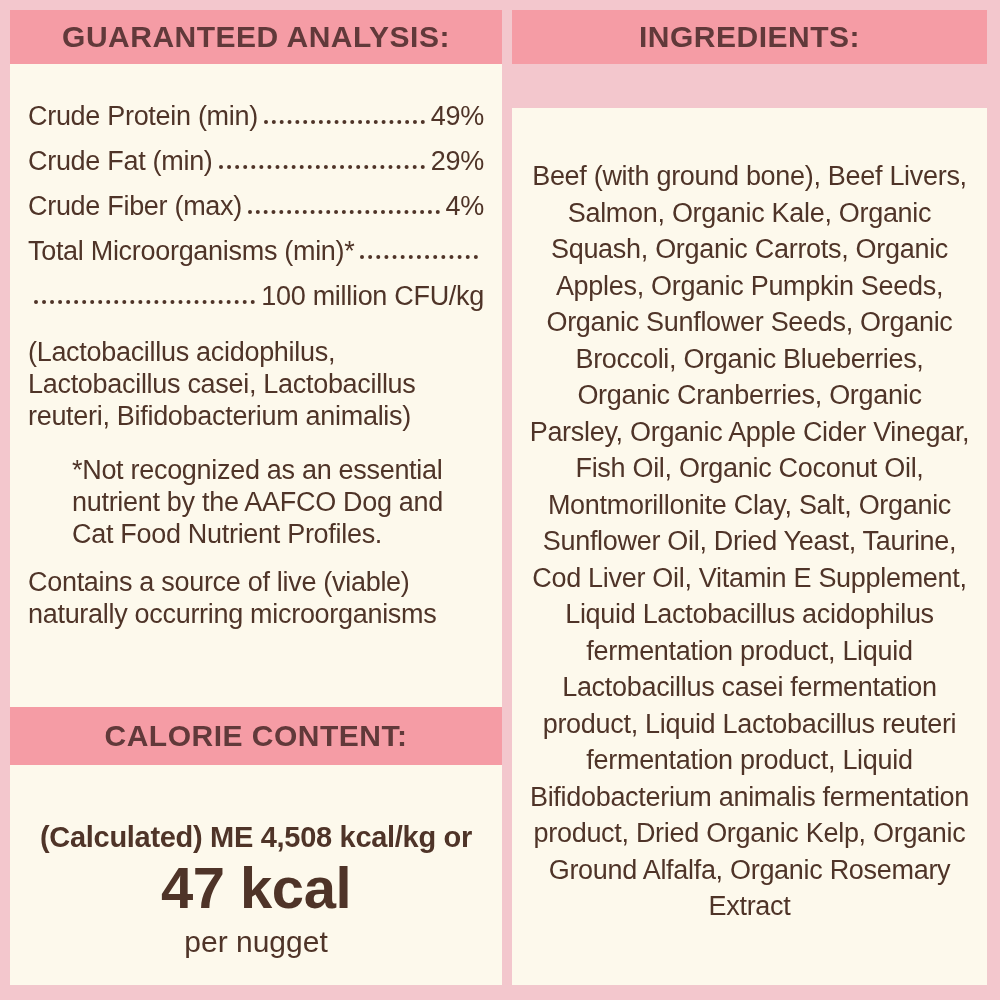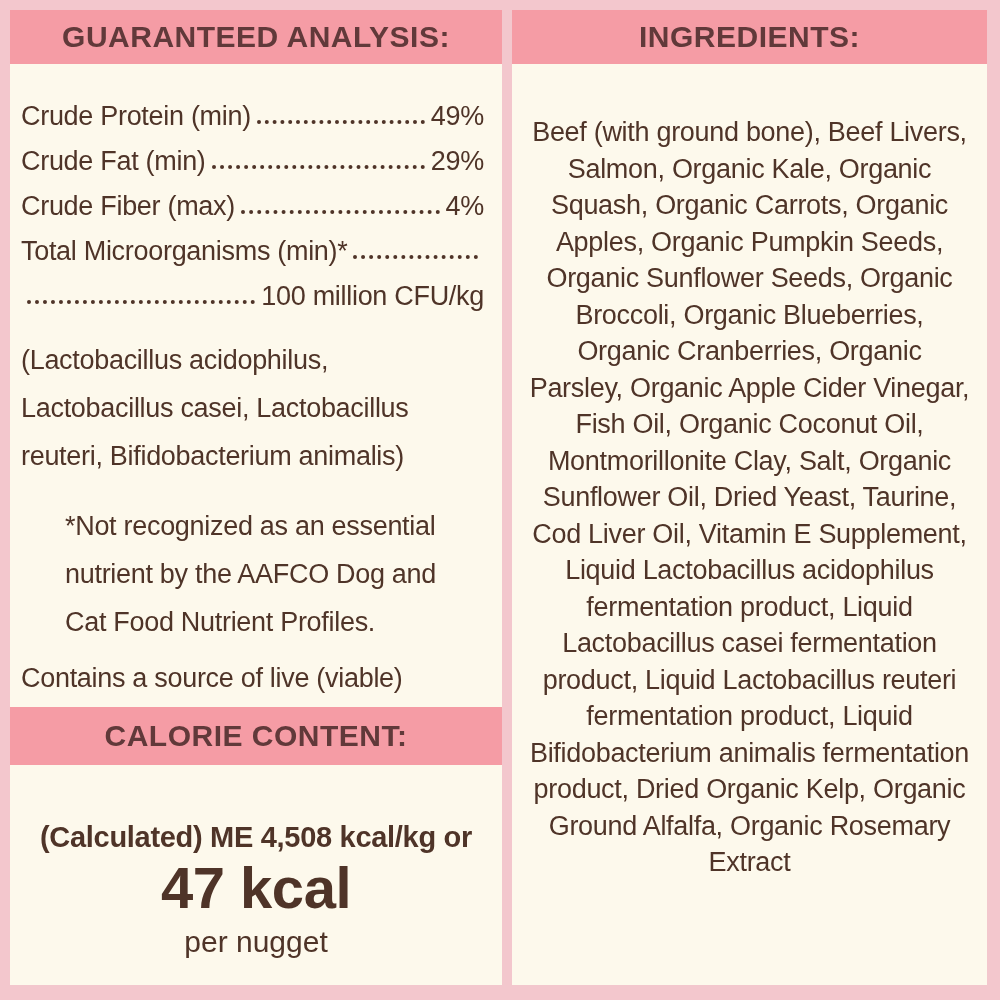--- a/index.html
+++ b/index.html
@@ -11,21 +11,21 @@
   .page {
     box-sizing: border-box;
     width: 1000px; height: 1000px;
     background: #f3c7cd;
     padding: 10px 13px 15px 10px;
     display: flex;
     gap: 10px;
   }
   .col { display: flex; flex-direction: column; min-width: 0; }
   .col-left { width: 492px; }
-  .col-right { flex: 1; }
+  .col-right { flex: 1; gap: 44px; }
 
   .banner {
     background: #f59ca5;
     height: 54px;
     flex: 0 0 54px;
     display: flex;
     align-items: center;
     justify-content: center;
     color: #61393a;
     font-weight: bold;
@@ -35,43 +35,43 @@
   }
   .banner.cal { height: 58px; flex: 0 0 58px; }
 
   .panel { background: #fdf9ec; color: #4f3428; }
 
   
   .ga-panel {
     height: 643px;
     flex: 0 0 643px;
     box-sizing: border-box;
-    padding: 38px 18px 0 11px;
+    padding: 38px 18px 0 18px;
     font-size: 27px;
     letter-spacing: -0.3px;
   }
   .ga-row {
     display: flex;
     align-items: baseline;
     margin-bottom: 17px;
     line-height: 28px;
     white-space: nowrap;
   }
   .ga-row .dots {
     flex: 1 1 auto;
     min-width: 24px;
     border-bottom: 4px dotted #4f3428;
     align-self: flex-end;
     margin: 0 6px 6px 6px;
   }
   .ga-row .val { text-align: right; }
-  .ga-para { line-height: 48px; margin: 0; }
+  .ga-para { line-height: 32px; margin: 0; }
   .ga-para.micro   { margin-top: 26px; }
   .ga-para.foot    { margin-top: 22px; margin-left: 44px; }
-  .ga-para.viable  { margin-top: 8px; }
+  .ga-para.viable  { margin-top: 16px; }
 
   
   .cal-panel {
     flex: 1;
     box-sizing: border-box;
     text-align: center;
     padding-top: 56px;
   }
   .cal-line1 { font-size: 29px; font-weight: bold; letter-spacing: -0.3px; }
   .cal-value { font-size: 58px; font-weight: bold; letter-spacing: -0.5px; }

